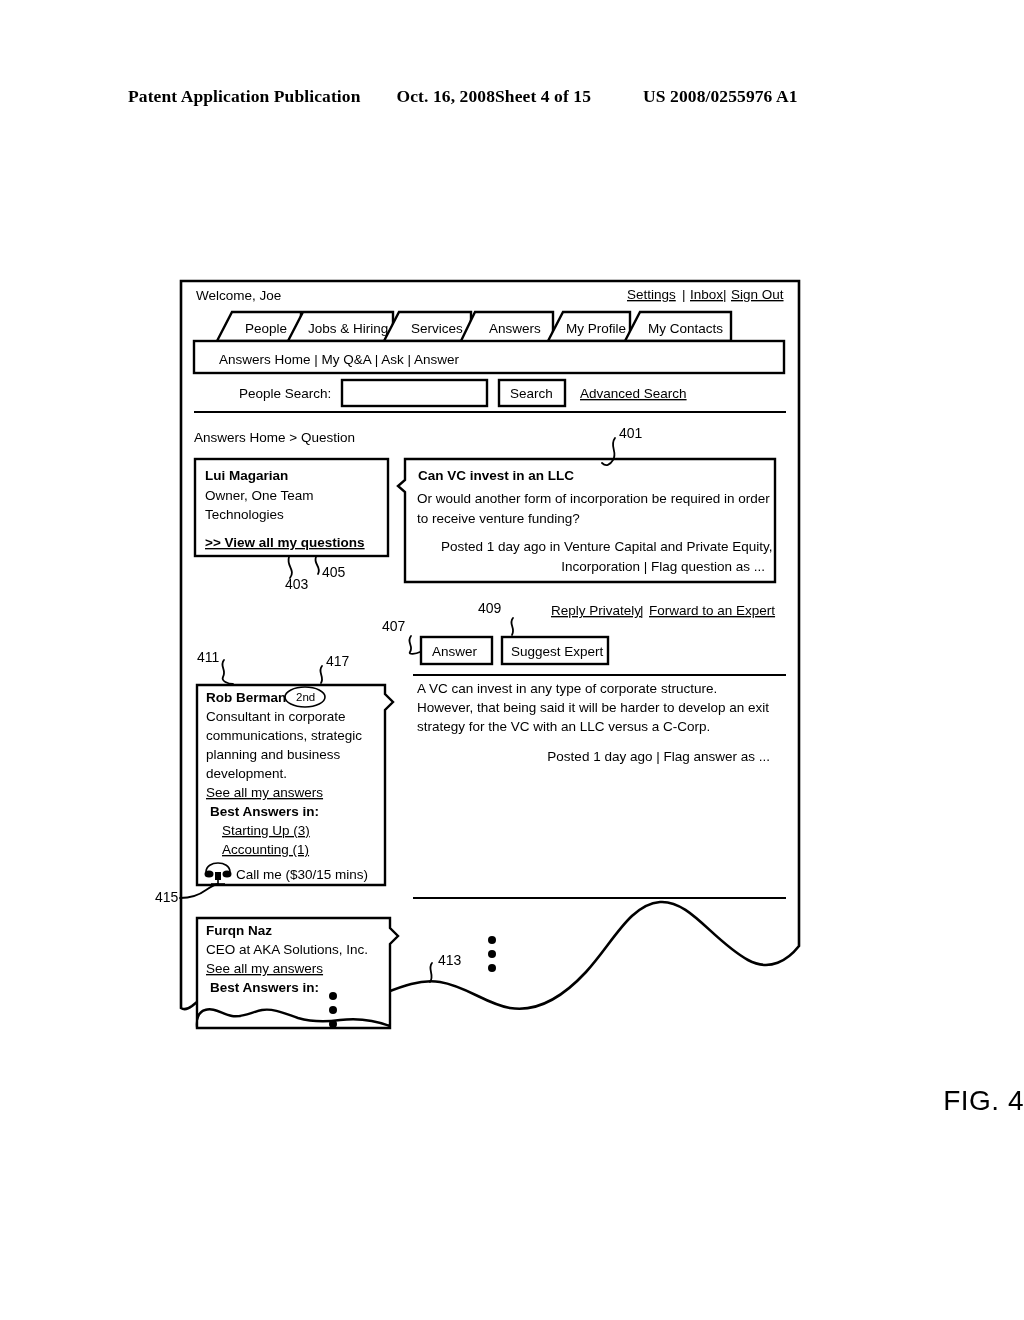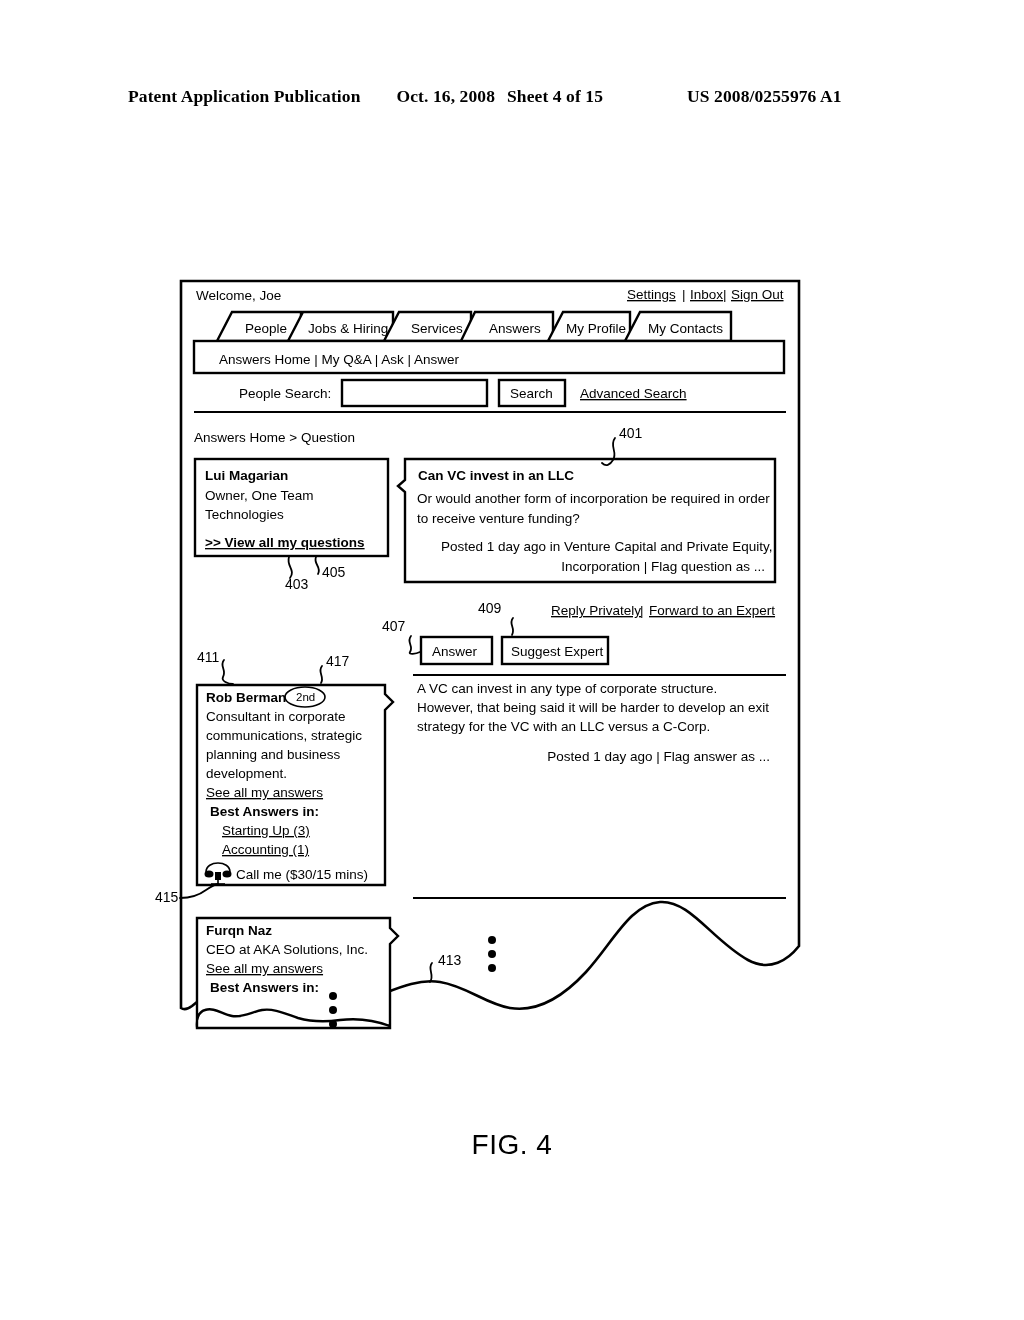--- a/index.html
+++ b/index.html
@@ -25,30 +25,30 @@
     display: flex;
     align-items: flex-start;
     font-family: "Liberation Serif", serif;
     font-weight: bold;
     font-size: 17.5px;
     letter-spacing: 0.1px;
     white-space: nowrap;
   }
   .pat-header .hd-pub { }
   .pat-header .hd-date { margin-left: 36px; }
-  .pat-header .hd-sheet { margin-left: 12px; }
-  .pat-header .hd-num { margin-left: 84px; }
+  .pat-header .hd-sheet { margin-left: 0; }
+  .pat-header .hd-num { margin-left: 52px; }
 
   
   .fig-caption {
     position: absolute;
-    top: 1129px;
+    top: 1085px;
     left: 0;
     width: 1024px;
-    text-align: center;
+    text-align: right;
     font-family: "Liberation Sans", sans-serif;
     font-size: 28px;
     letter-spacing: 0.5px;
   }
 
   
   #fig-svg {
     position: absolute;
     left: 0;
     top: 0;

